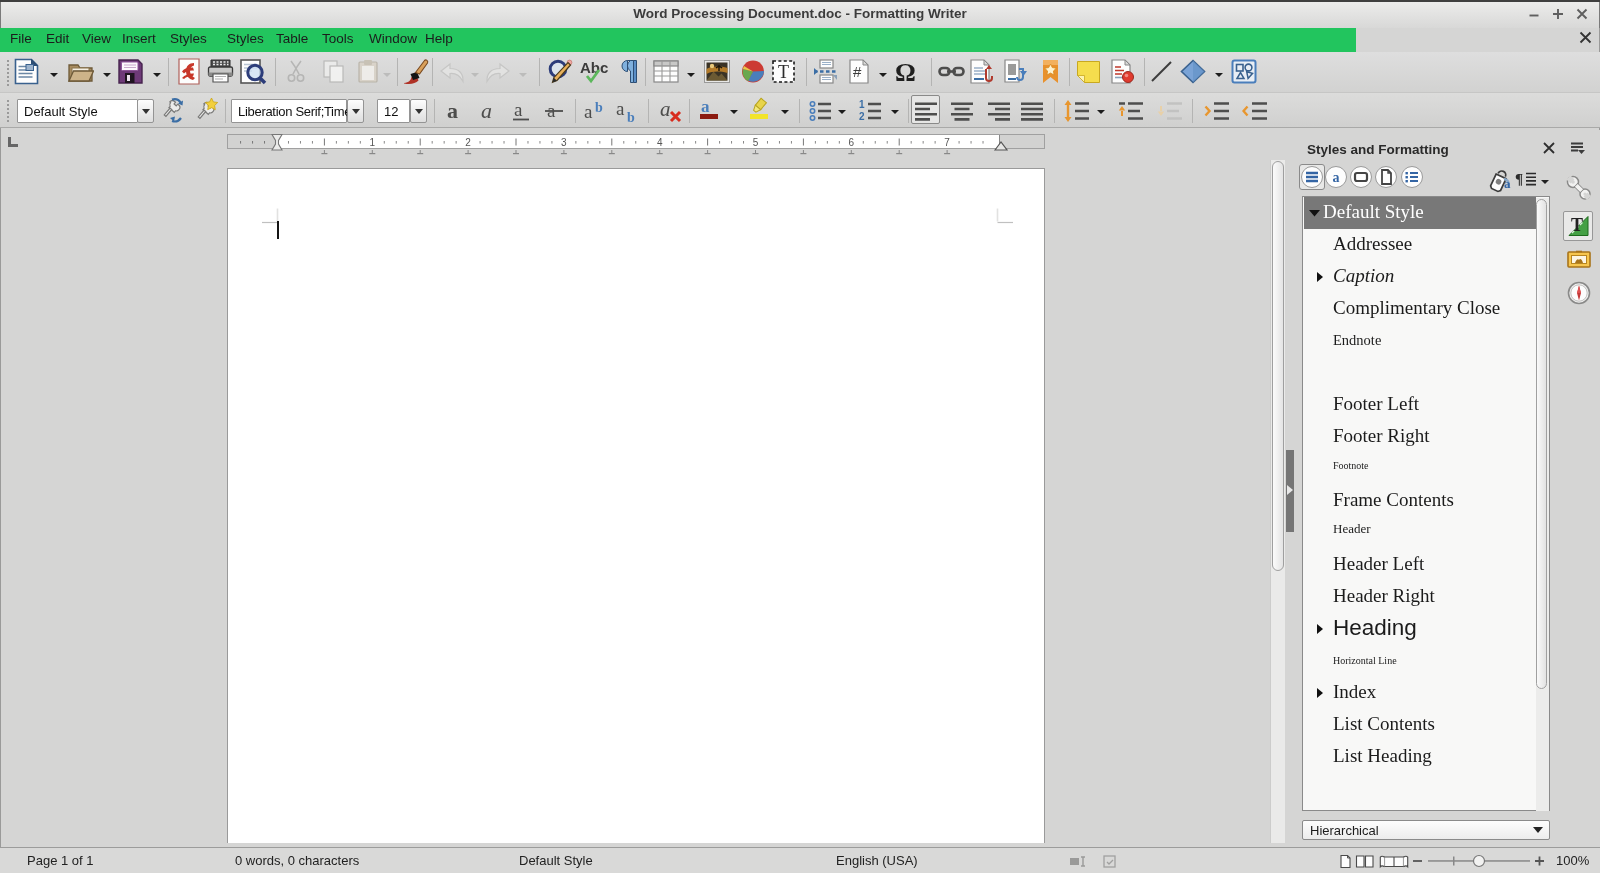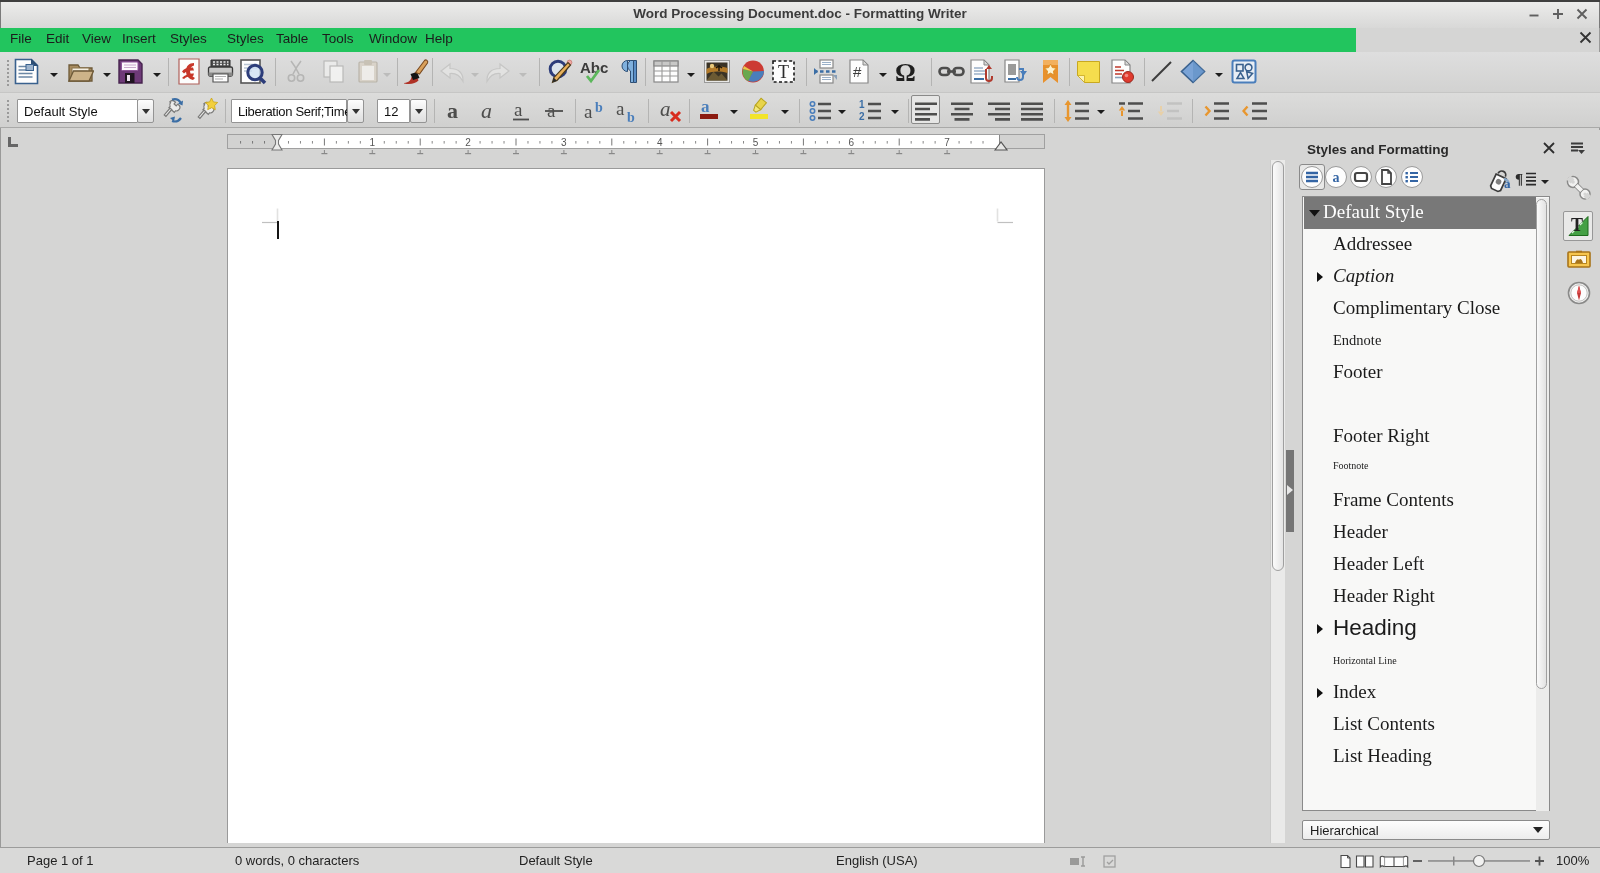--- a/index.html
+++ b/index.html
@@ -676,34 +676,34 @@
     <div class="srow" style="top:64px;font-family:Liberation Serif, serif;">
         <div class="tri right" style="left:13px;top:11px;"></div>
         <span class="t" style="top:4px;font-size:19px;font-style:italic;">Caption</span>
       </div>
     <div class="srow" style="top:96px;">
         <span class="t" style="top:4px;font-size:19px;">Complimentary Close</span>
       </div>
     <div class="srow" style="top:128px;">
         <span class="t" style="top:7px;font-size:14.5px;">Endnote</span>
       </div>
-    <div class="srow" style="top:160px;">
-        <span class="t" style="top:4px;font-size:19px;">Footer</span>
+    <div class="srow" style="top:192px;">
+        <span class="t" style="top:4px;font-size:19px;">Footer Left</span>
       </div>
     <div class="srow" style="top:224px;">
         <span class="t" style="top:4px;font-size:19px;">Footer Right</span>
       </div>
     <div class="srow" style="top:256px;">
         <span class="t" style="top:7px;font-size:10px;">Footnote</span>
       </div>
     <div class="srow" style="top:288px;">
         <span class="t" style="top:4px;font-size:19px;">Frame Contents</span>
       </div>
     <div class="srow" style="top:320px;">
-        <span class="t" style="top:4px;font-size:19px;">Header</span>
+        <span class="t" style="top:4px;font-size:13px;">Header</span>
       </div>
     <div class="srow" style="top:384px;">
         <span class="t" style="top:4px;font-size:19px;">Header Right</span>
       </div>
     <div class="srow" style="top:352px;">
         <span class="t" style="top:4px;font-size:19px;">Header Left</span>
       </div>
     <div class="srow" style="top:416px;">
         <div class="tri right" style="left:13px;top:11px;"></div>
         <span class="t" style="top:2px;font-size:22.5px;font-family:'Liberation Sans',sans-serif;">Heading</span>

